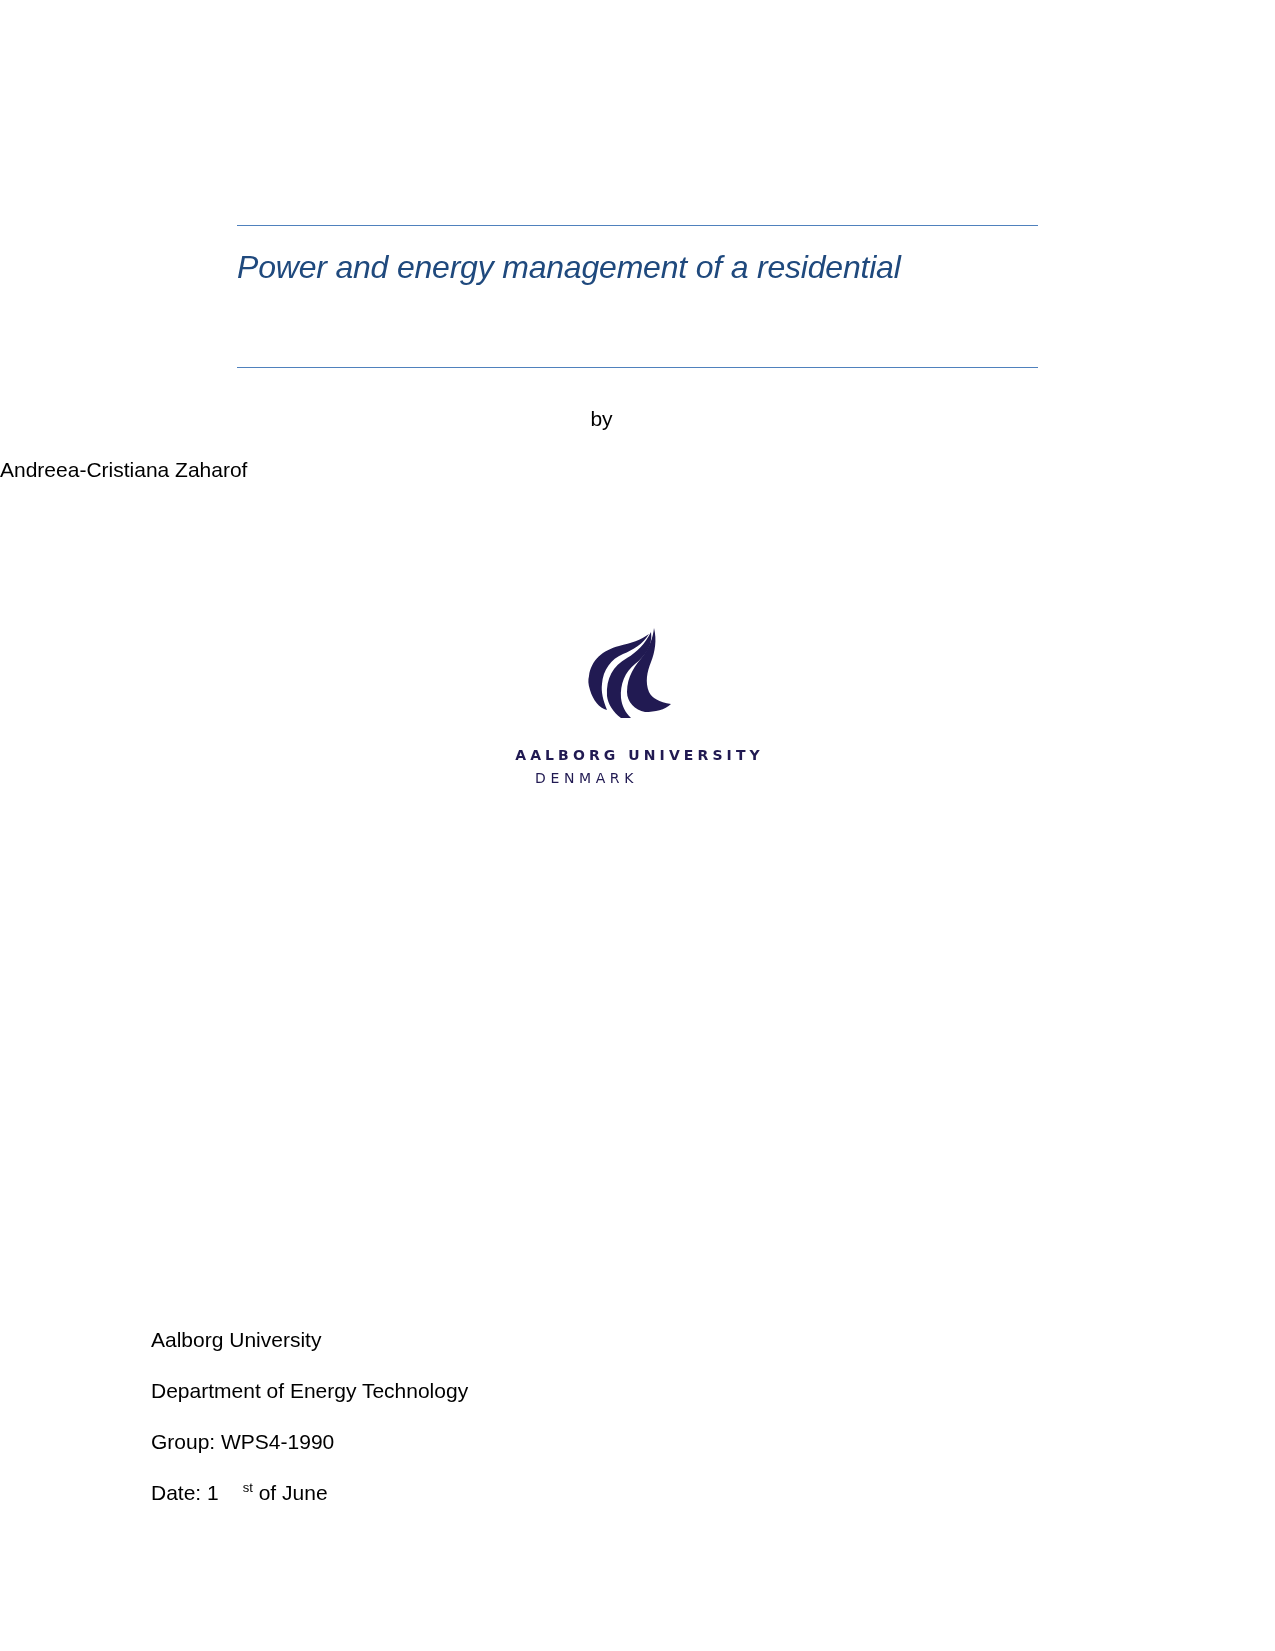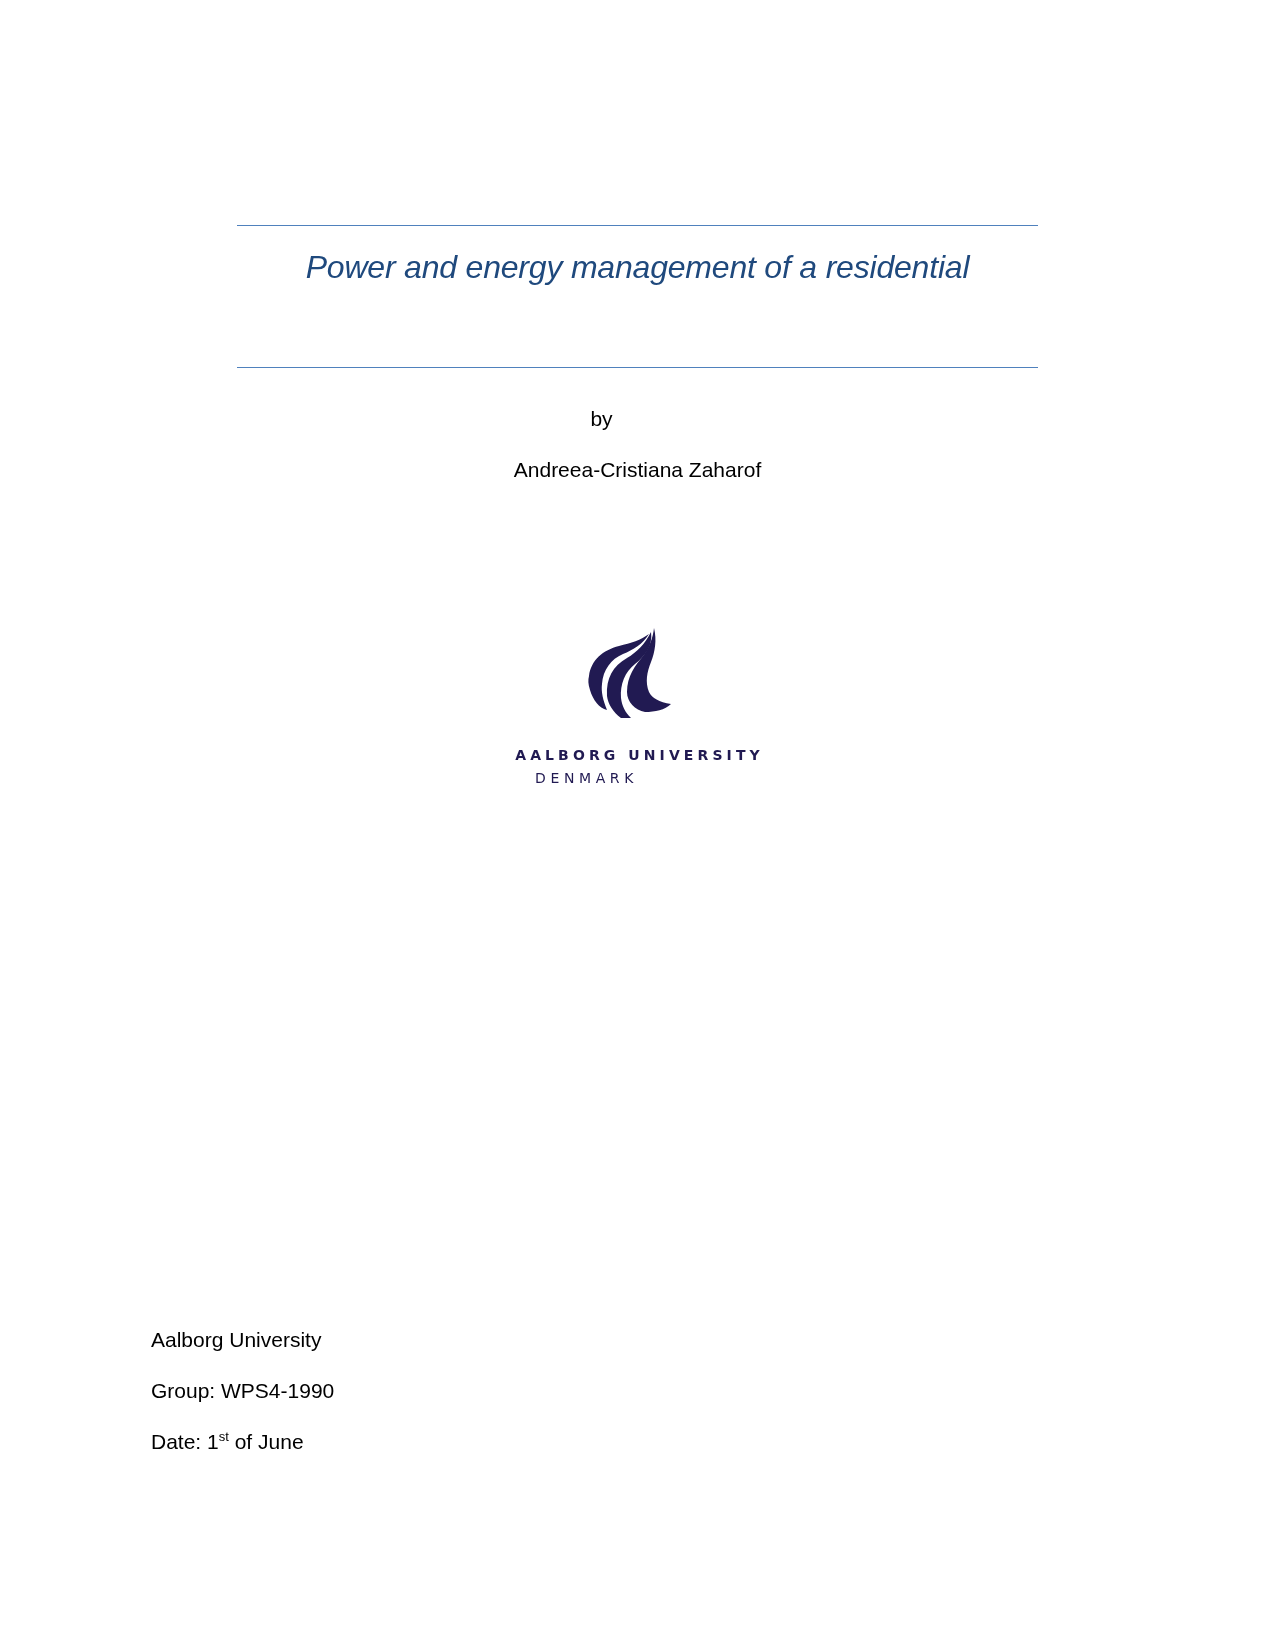--- a/index.html
+++ b/index.html
@@ -23,21 +23,20 @@
       border-top: 1.5px solid #4f81bd;
     }
     .rule.top { top: 225px; }
     .rule.bottom { top: 367px; }
 
     .title {
       position: absolute;
       left: 237px;
       width: 801px;
       top: 243px;
-      text-align: center;
       font-family: "Liberation Sans", sans-serif;
       font-style: italic;
       font-size: 32px;
       line-height: 49px;
       color: #1f497d;
       letter-spacing: -0.2px;
     }
     .title .line { display: block; white-space: nowrap; }
 
     .by {
@@ -47,21 +46,20 @@
       top: 406px;
       text-align: center;
       font-size: 21px;
       line-height: 26px;
     }
     .author {
       position: absolute;
       left: 0;
       width: 1275px;
       top: 457px;
-      text-align: center;
       font-size: 21px;
       line-height: 26px;
     }
 
     .logo {
       position: absolute;
       left: 587px;
       top: 626px;
       width: 88px;
       height: 92px;
@@ -101,20 +99,21 @@
       left: 151px;
       top: 1314px;
       font-size: 21px;
       line-height: 51px;
     }
     .footer .row { display: block; white-space: nowrap; }
     .footer sup {
       font-size: 13px;
       vertical-align: 8px;
       line-height: 0;
+      margin-left: 24px;
     }
   </style>
 </head>
 <body>
 
 <div class="page">
 
   <div class="rule top"></div>
 
   <div class="title">
@@ -135,17 +134,18 @@
 
       <path d="M40 66 C40 50 48 40 56 30 C62 22 66 12 67 2 C70 14 68 26 64 36 C60 46 58 56 62 66 C65 72 72 76 84 78 C78 84 68 86 58 86 C48 84 40 76 40 66 Z"></path>
     </g>
   </svg>
 
   <div class="logo-wordmark">AALBORG UNIVERSITY</div>
   <div class="logo-sub">DENMARK</div>
 
   <div class="footer">
     <span class="row">Aalborg University</span>
+    <span class="row">Department of Energy Technology</span>
     <span class="row">Group: WPS4-1990</span>
     <span class="row"><span>Date: 1</span><sup>st</sup><span> of June</span></span>
   </div>
 
 </div>
 
 </body></html>

